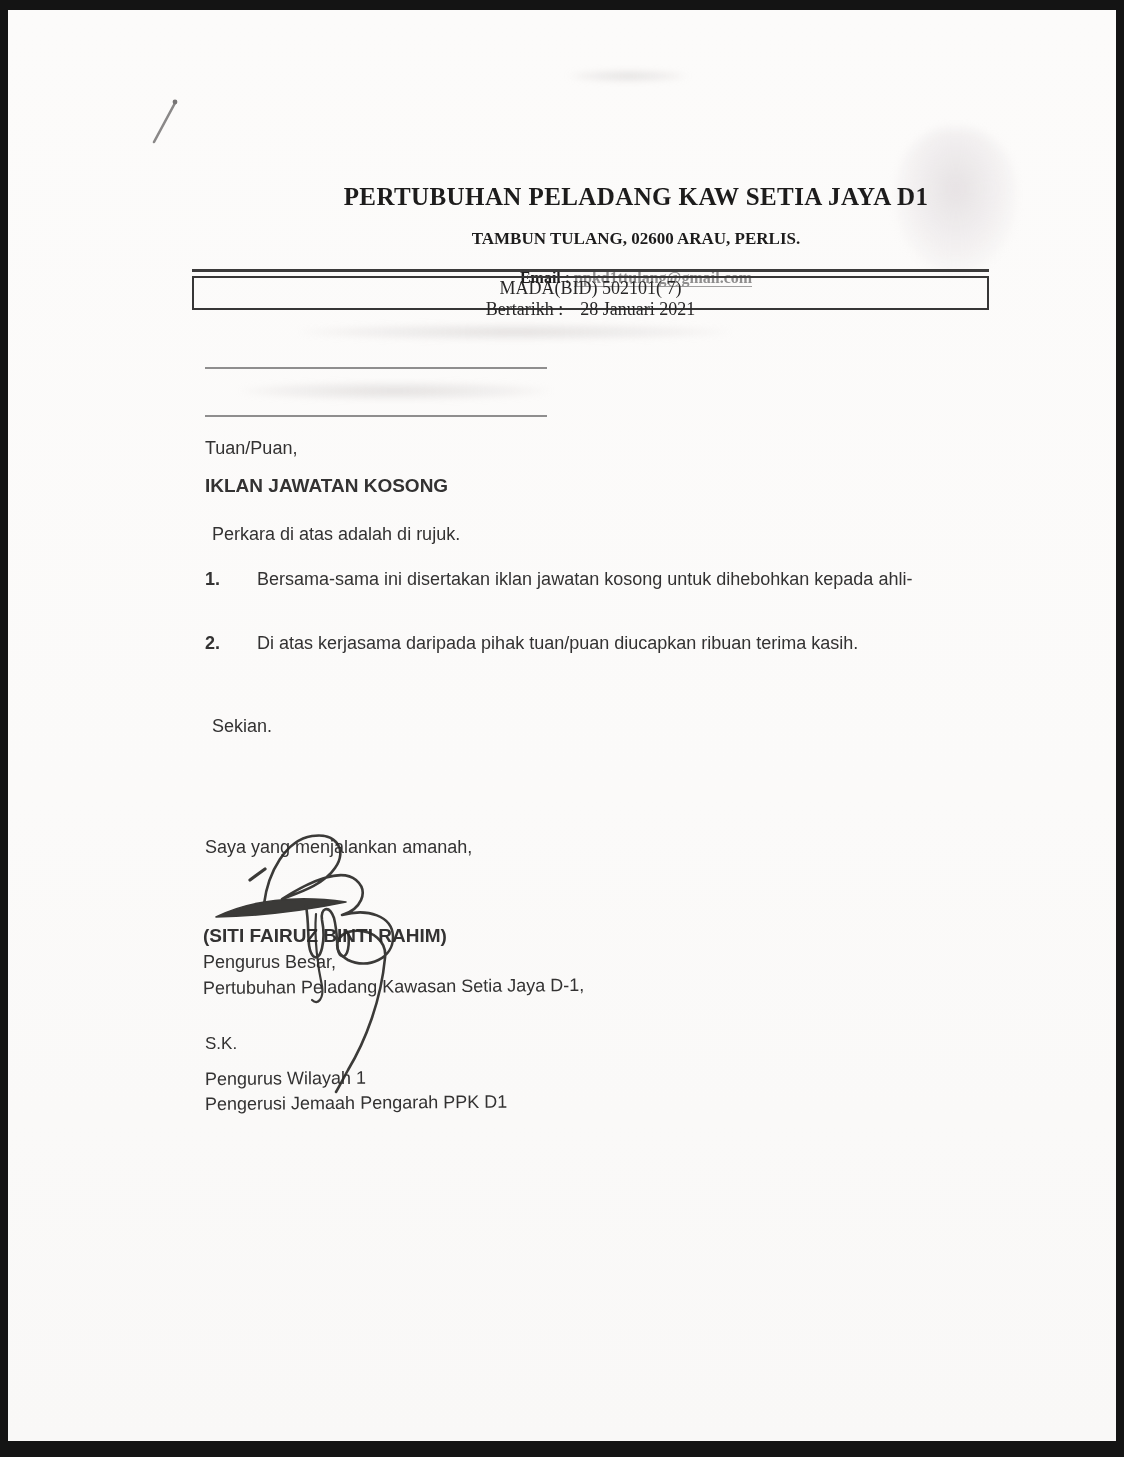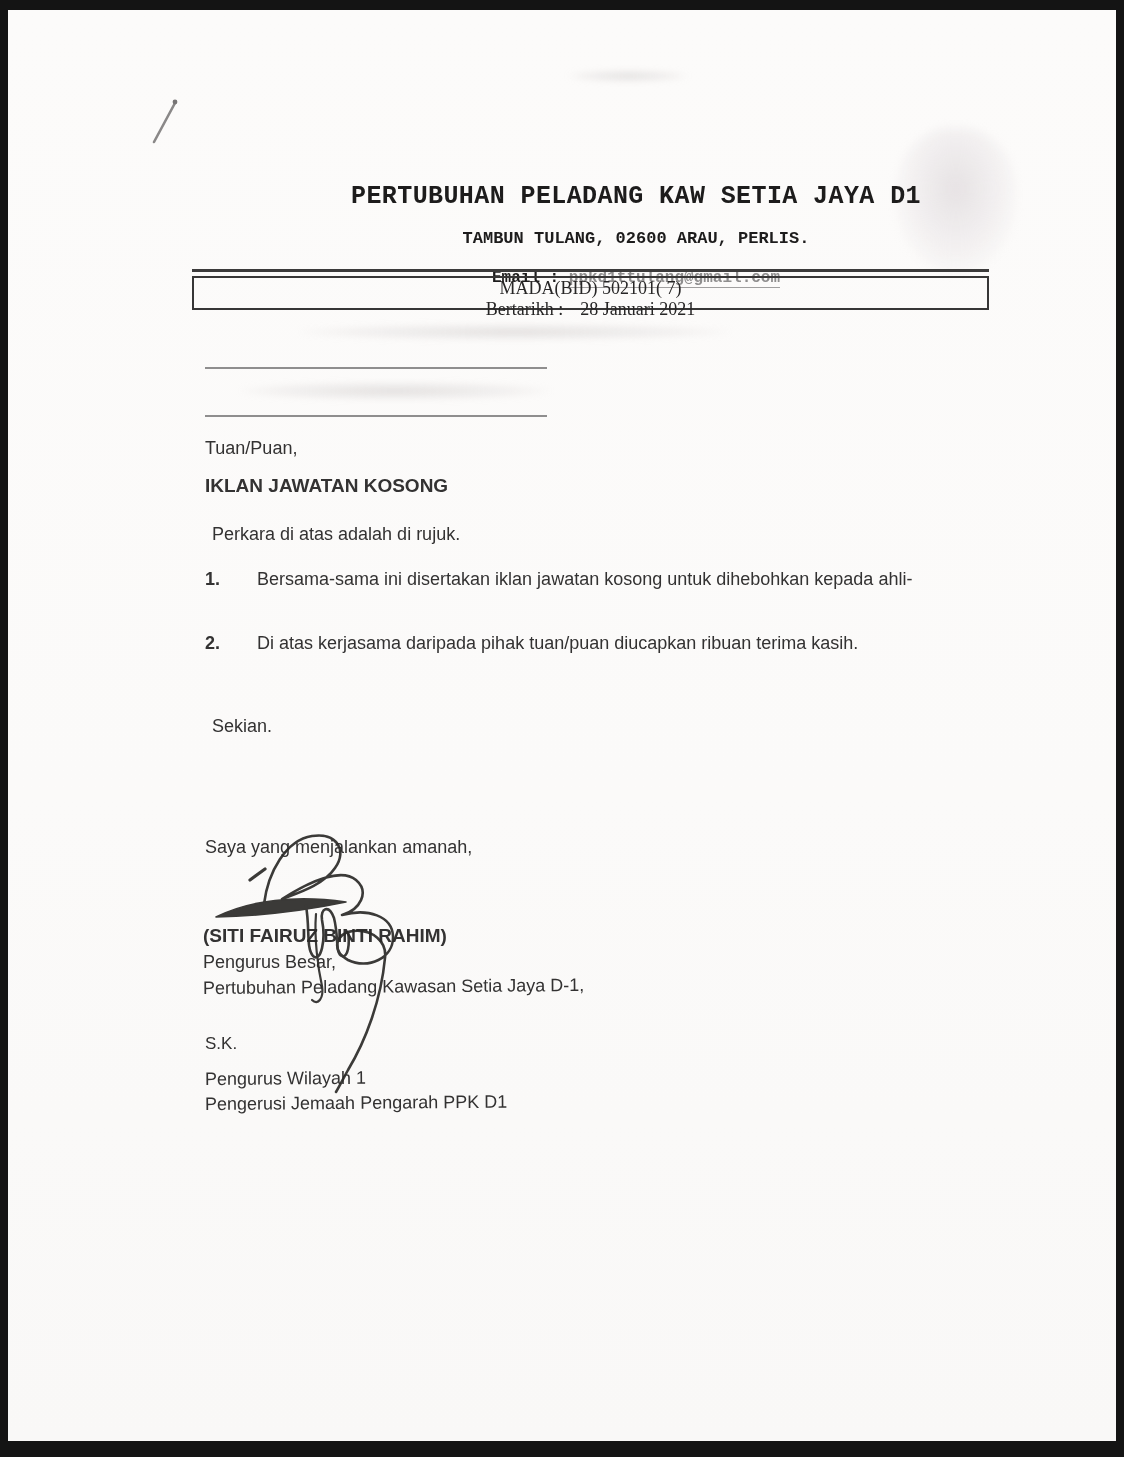--- a/index.html
+++ b/index.html
@@ -3,21 +3,21 @@
 <meta charset="utf-8">
 <style>
   html,body{margin:0;padding:0;}
   body{background:#151515;width:1124px;height:1457px;position:relative;
        font-family:"Liberation Sans", sans-serif;}
   .stage{position:absolute;left:0;top:0;width:1124px;height:1457px;background:#141414;}
   .page{position:absolute;left:8px;top:10px;width:1108px;height:1431px;
         background:linear-gradient(180deg,#fcfbfa 0%,#fbfaf9 55%,#f9f8f7 100%);}
   .abs{position:absolute;}
   .serif{font-family:"Liberation Serif", serif;}
-  .hdr-block{text-align:center;color:#1d1c1c;font-family:Liberation Mono, monospace;}
+  .hdr-block{text-align:center;color:#1d1c1c;}
   .org-title{font-size:25px;font-weight:bold;letter-spacing:.4px;line-height:26px;}
   .hdr-line{font-size:17px;font-weight:bold;line-height:20px;margin-top:19px;}
   .email-val{color:#8f8e8e;border-bottom:1.5px solid #a09f9f;font-weight:bold;}
   .divider{height:2.5px;background:#3c3b3b;}
   .refbox{border:2px solid #373636;display:flex;align-items:center;
           justify-content:space-between;padding:0 14px;box-sizing:border-box;
           font-size:18px;color:#272626;flex-direction:column;}
   .blank-line{border-top:2px solid #8f8e8e;height:0;}
   .body-txt{font-size:18px;color:#333232;line-height:25px;}
   .bold{font-weight:bold;}

